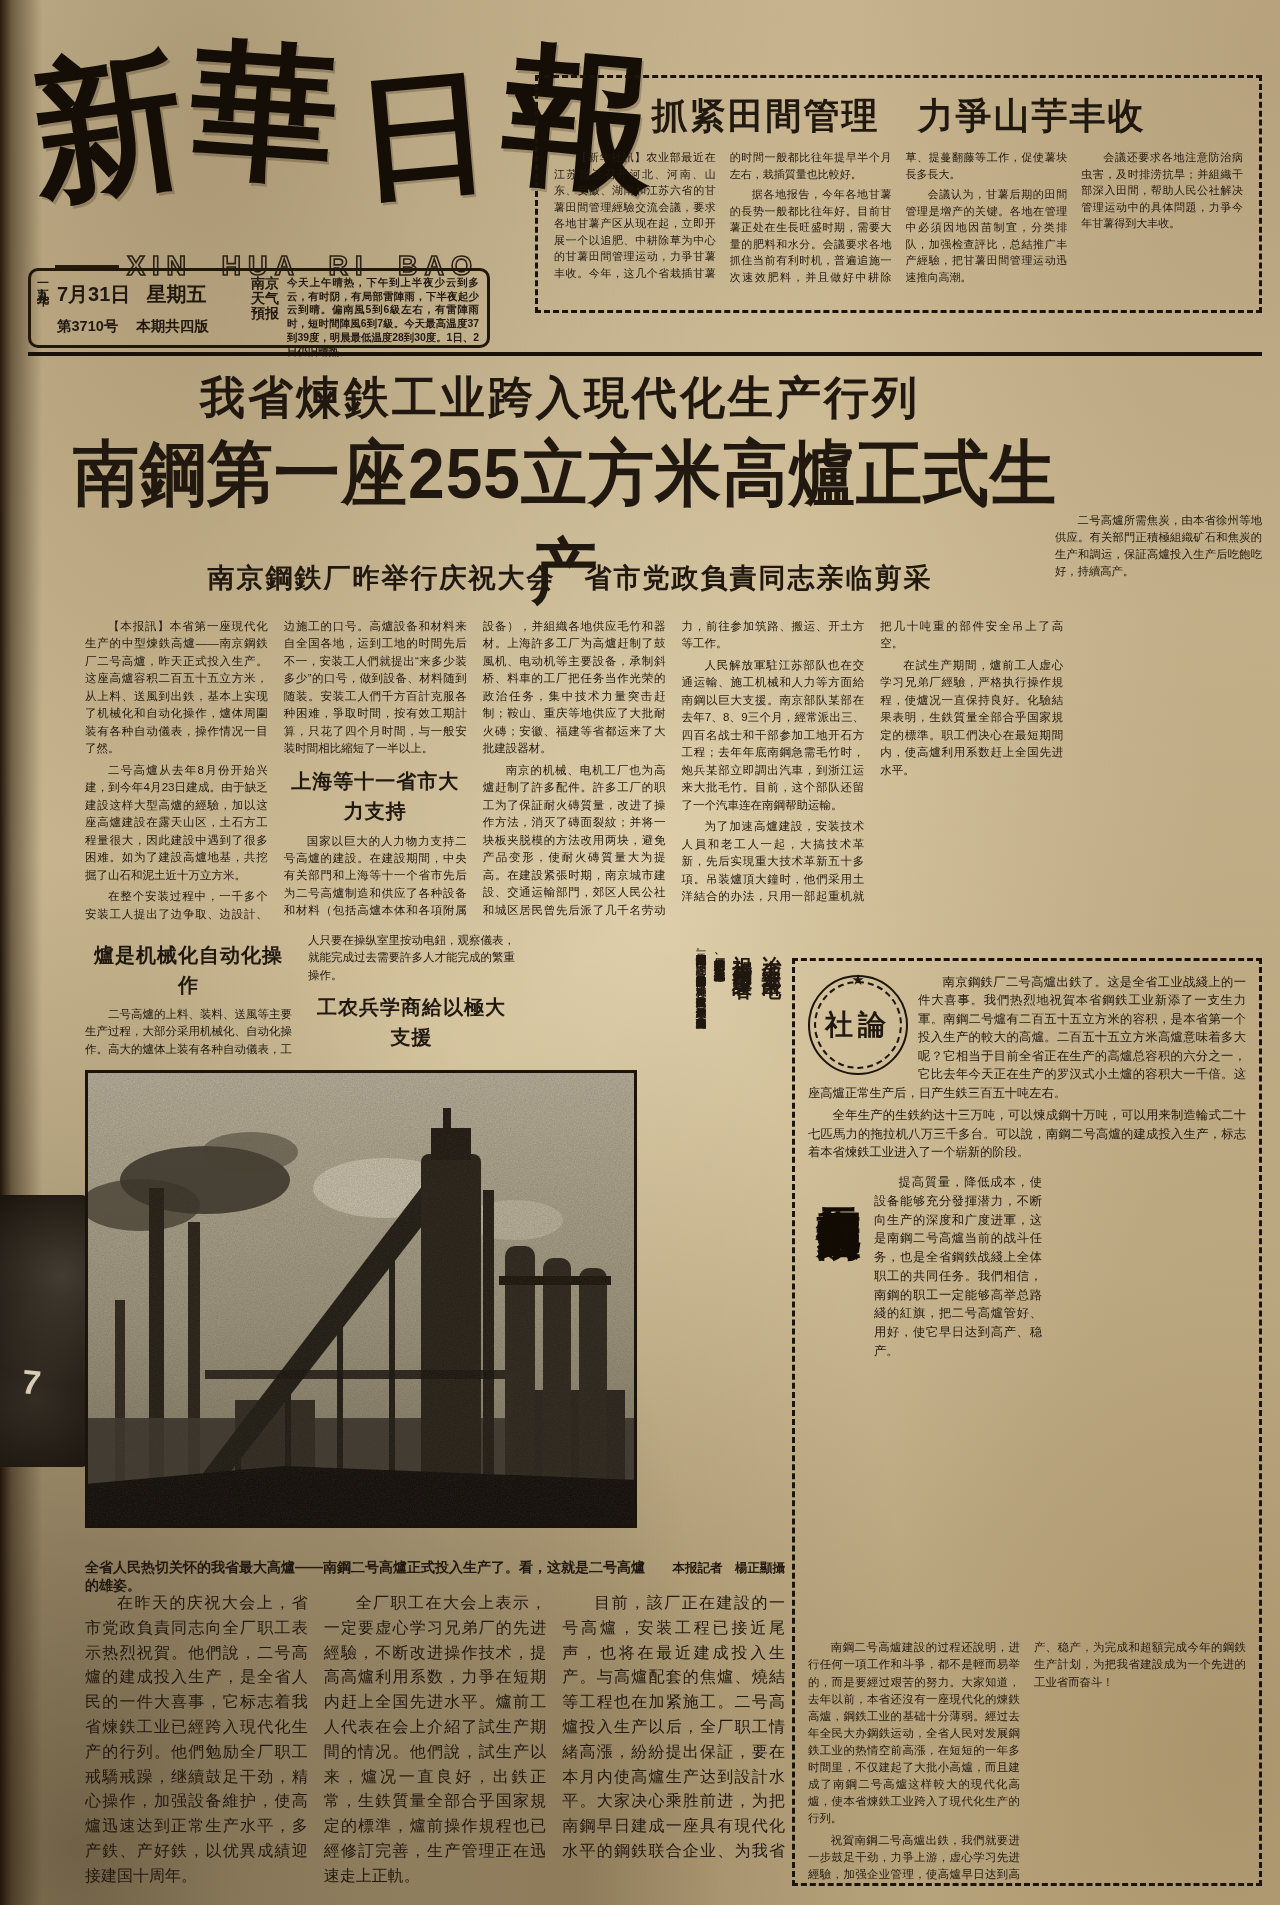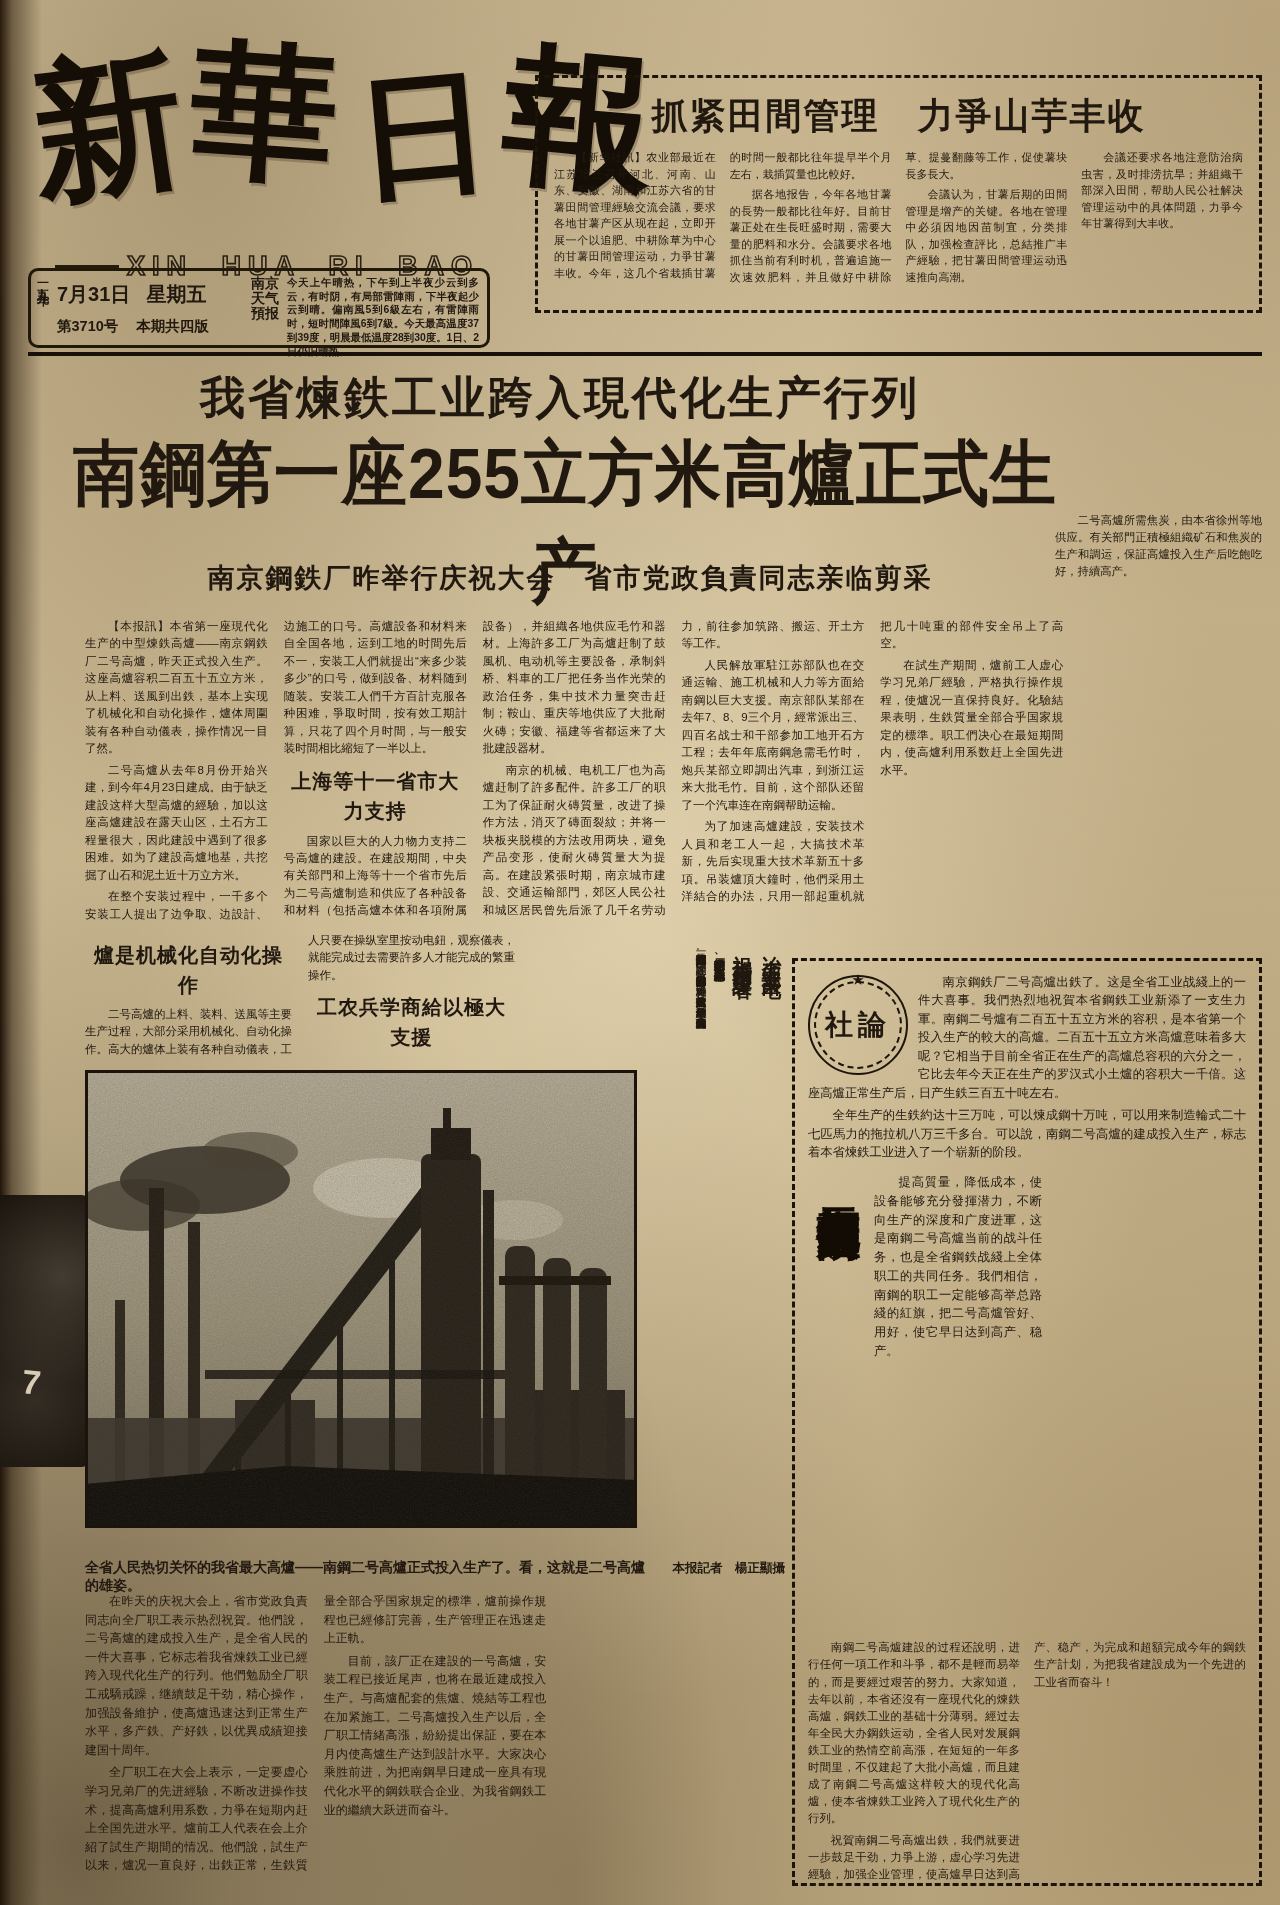--- a/index.html
+++ b/index.html
@@ -49,21 +49,21 @@
   .bigheadline{left:65px;top:426px;width:1000px;text-align:center;font-size:66px;font-weight:900;letter-spacing:1px;transform:scaleY(1.08);transform-origin:top;}
   .subheadline{left:95px;top:560px;width:950px;text-align:center;font-size:27px;font-weight:800;letter-spacing:2px;}
   .sidecol{left:1055px;top:512px;width:207px;height:98px;font-size:11.3px;line-height:1.5;overflow:hidden;}
   
   .topflow{left:85px;top:618px;width:1177px;height:308px;column-count:6;column-gap:16px;column-fill:auto;
     font-size:11.5px;line-height:1.52;overflow:hidden;}
   .subhd{font-size:20px;font-weight:900;text-align:center;margin:8px 0 6px;break-inside:avoid;letter-spacing:1px;}
   .leftlower{left:85px;top:932px;width:430px;height:134px;column-count:2;column-gap:16px;column-fill:auto;
     font-size:11.5px;line-height:1.5;overflow:hidden;}
   .bottomcols{left:85px;top:1592px;width:700px;height:298px;column-count:3;column-gap:16px;column-fill:auto;
-    font-size:12px;line-height:1.55;overflow:hidden;}
+    font-size:16px;line-height:1.55;overflow:hidden;font-family:Liberation Mono, monospace;}
   
   .telegram{left:643px;top:940px;width:145px;height:588px;writing-mode:vertical-rl;overflow:hidden;}
   .tg-head{margin:0 3px;font-size:19.5px;font-weight:900;letter-spacing:4px;line-height:1.35;}
   .tg-sal{margin:10px 3px 0 2px;font-size:11px;font-weight:700;line-height:1.45;}
   .tg-body{margin:6px 2px 0 2px;font-size:10.6px;line-height:1.48;}
   .tg-sig{margin:4px 2px 0 2px;font-size:11px;font-weight:700;text-align:end;line-height:1.45;}
   
   .editorial{left:792px;top:958px;width:470px;height:928px;border:3px dashed #1c1408;box-sizing:border-box;padding:12px 13px;}
   .ed-top{overflow:hidden;font-size:12.3px;line-height:1.5;}
   .badge{float:left;width:96px;height:96px;margin:2px 10px 4px 0;border:2.5px solid #1d150b;border-radius:50%;

